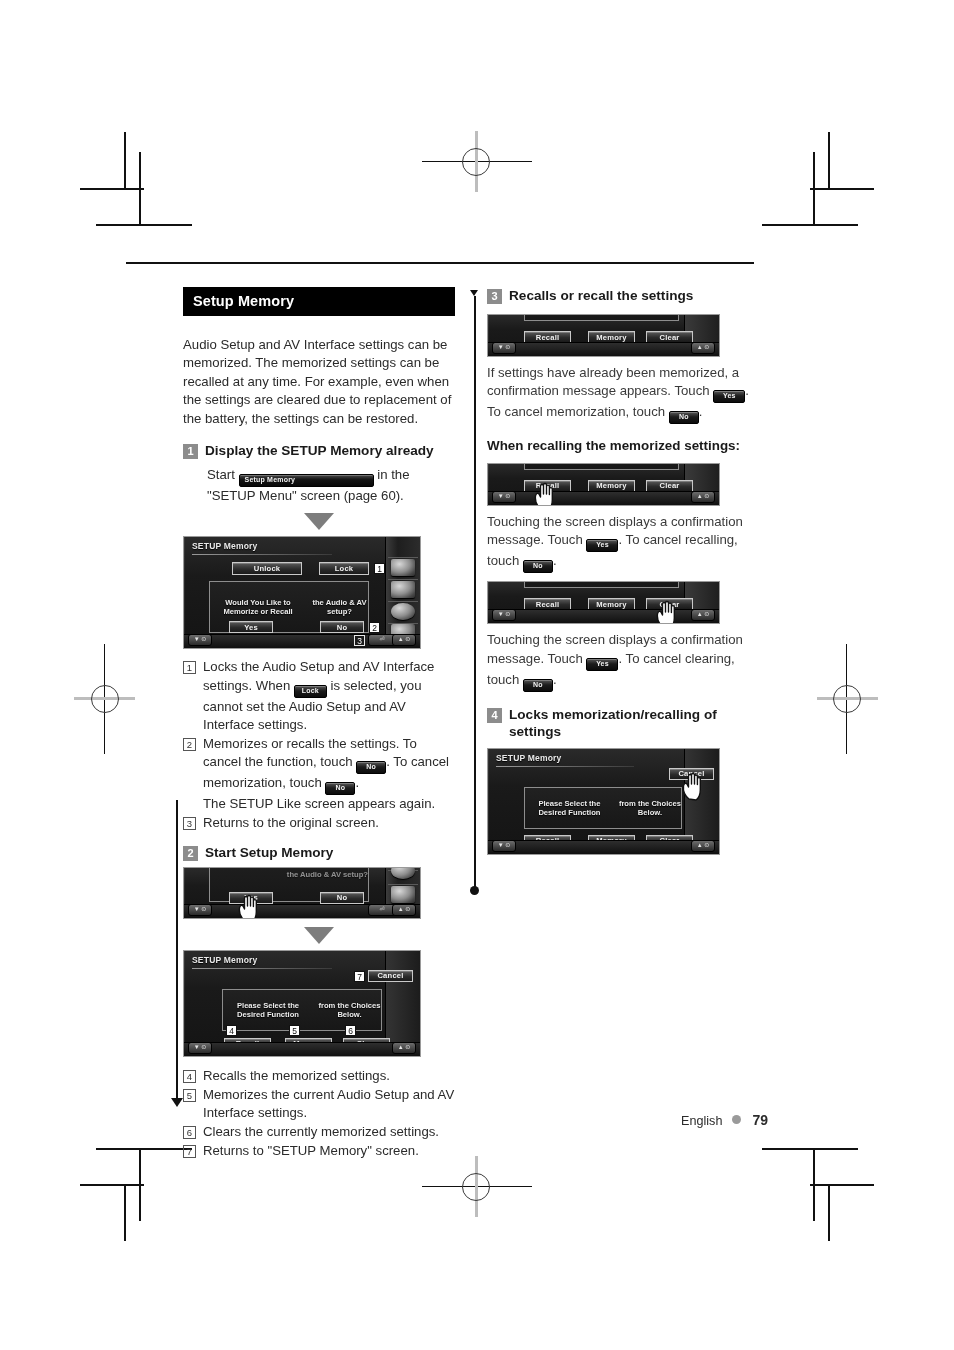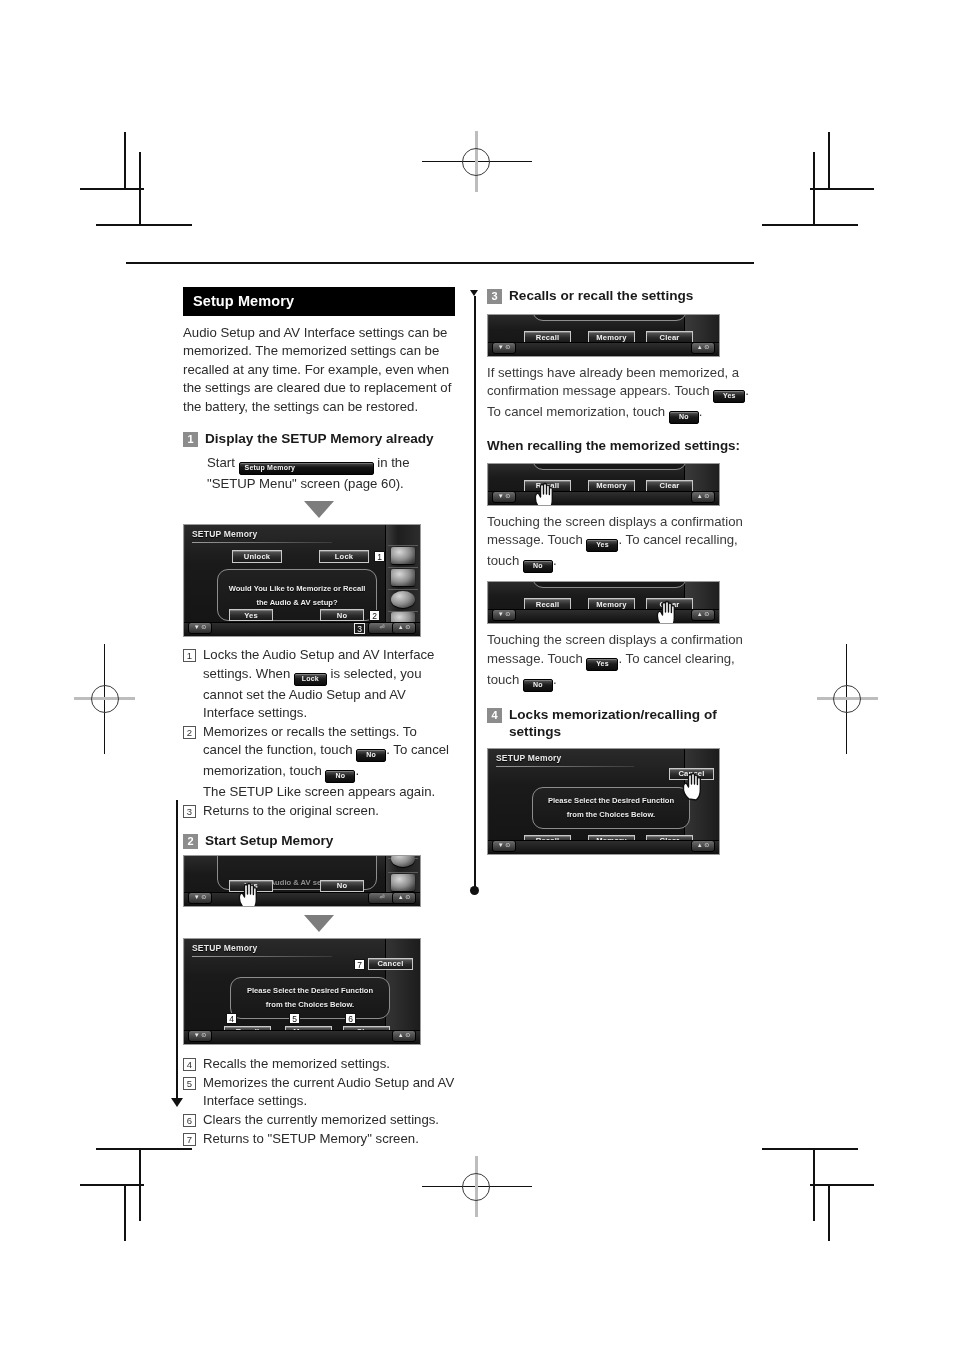--- a/index.html
+++ b/index.html
@@ -33,21 +33,21 @@
   .flowline{position:absolute;left:176px;top:800px;width:1.5px;height:300px;background:#111;}
   .flowarrow{position:absolute;left:170.5px;top:1098px;width:0;height:0;
     border-left:6px solid transparent;border-right:6px solid transparent;border-top:9px solid #111;}
 
   
   .sec-head{
     background:#000;color:#fff;font-weight:bold;font-size:14.5px;
     padding:6px 0 7px 10px;letter-spacing:.1px;width:272px;box-sizing:border-box;
   }
   .body-txt{
-    font-size:13.2px;line-height:18.4px;color:#2b2b2b;margin-top:8px;
+    font-size:13.2px;line-height:18.4px;color:#2b2b2b;margin-top:20px;
   }
   .body-txt.gray{color:#3a3a3a;}
 
   
   .step{display:flex;align-items:flex-start;gap:7px;margin-top:14px;}
   .step-num{
     background:#8c8c8c;color:#fff;font-weight:bold;font-size:11px;
     width:15px;height:15px;line-height:15px;text-align:center;flex:0 0 15px;margin-top:2px;
   }
   .step-title{font-weight:bold;font-size:13.6px;line-height:17px;color:#1a1a1a;}
@@ -127,26 +127,25 @@
   
   .btn{
     position:absolute;border:1px solid #c9c9c9;border-radius:0;
     background:linear-gradient(180deg,#5a5a5a,#2b2b2b 55%,#1a1a1a);
     color:#f0f0f0;font-size:7.6px;font-weight:bold;text-align:center;
     letter-spacing:.2px;box-sizing:border-box;
     box-shadow:inset 0 1px 0 rgba(255,255,255,.22);
     display:flex;align-items:center;justify-content:center;
   }
   .msgbox{
-    position:absolute;border:1px solid #8d8d8d;border-radius:11px;box-sizing:border-box;
+    position:absolute;border:1px solid #8d8d8d;border-radius:0;box-sizing:border-box;
     background:linear-gradient(180deg,#212121,#171717);
     color:#ededed;font-size:7.6px;font-weight:bold;text-align:center;
-    display:flex;flex-direction:column;align-items:center;justify-content:center;gap:5px;
+    display:flex;flex-direction:row;align-items:center;justify-content:center;gap:5px;
     text-shadow:0 1px 1px #000;
-    margin-left:8px;
   }
 
   
   .cnum{
     position:absolute;background:#fff;border:1px solid #111;color:#111;
     font-size:8.5px;line-height:10px;width:11px;height:11px;text-align:center;
     box-sizing:border-box;font-weight:normal;z-index:5;
   }
   .cnum.dark{background:#1b1b1b;color:#fff;border-color:#e9e9e9;}
 
@@ -256,21 +255,21 @@
         <div class="sep" style="top:20px;"></div>
         <div class="ico" style="top:22px;"></div>
         <div class="sep" style="top:42px;"></div>
         <div class="ico" style="top:44px;"></div>
         <div class="sep" style="top:64px;"></div>
         <div class="ico" style="top:66px;border-radius:50%;"></div>
         <div class="sep" style="top:86px;"></div>
         <div class="ico" style="top:87px;"></div>
       </div>
 
-      <div class="btn" style="left:48px;top:25px;width:50px;height:13px;">Unlock</div>
+      <div class="btn" style="left:48px;top:25px;width:70px;height:13px;">Unlock</div>
       <div class="btn" style="left:135px;top:25px;width:50px;height:13px;">Lock</div>
       <div class="cnum" style="left:190px;top:26px;">1</div>
 
       <div class="msgbox" style="left:25px;top:44px;width:160px;height:52px;">
         <span>Would You Like to Memorize or Recall</span>
         <span>the Audio &amp; AV setup?</span>
       </div>
 
       <div class="btn" style="left:45px;top:84px;width:44px;height:12px;">Yes</div>
       <div class="btn" style="left:136px;top:84px;width:44px;height:12px;">No</div>
@@ -489,14 +488,19 @@
       <div class="btn" style="left:100px;top:86px;width:47px;height:12px;">Memory</div>
       <div class="btn" style="left:158px;top:86px;width:47px;height:12px;">Clear</div>
 
       <div class="botbar"></div>
       <div class="pill" style="left:4px;bottom:2px;width:22px;height:10px;">▼ ⊙</div>
       <div class="pill" style="right:4px;bottom:2px;width:22px;height:10px;">▲ ⊙</div>
     </div>
 
   </div>
 
+  <div class="footer">
+    <span>English</span>
+    <span class="dot"></span>
+    <span class="pg">79</span>
+  </div>
 
 </div>
 
 </body></html>

